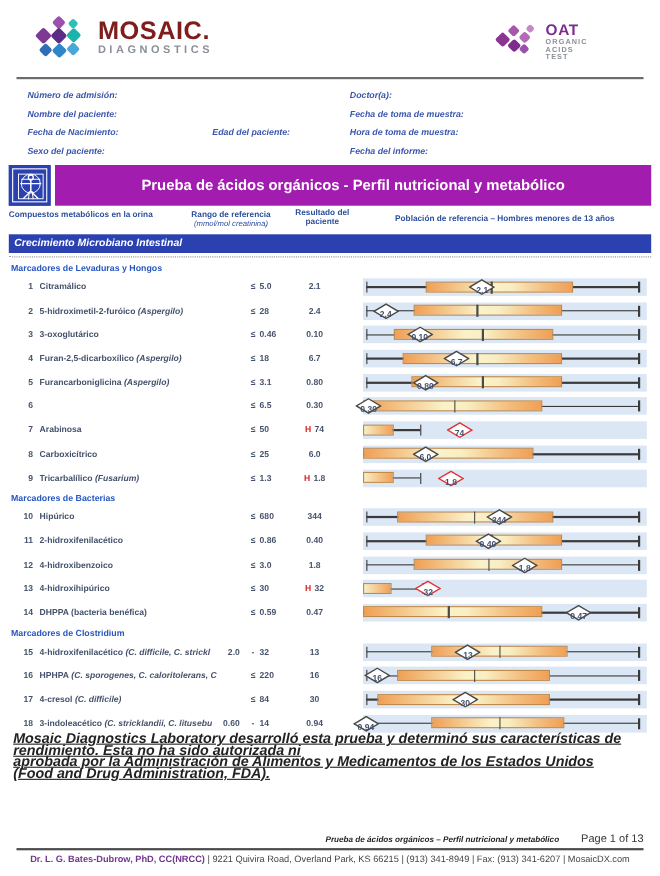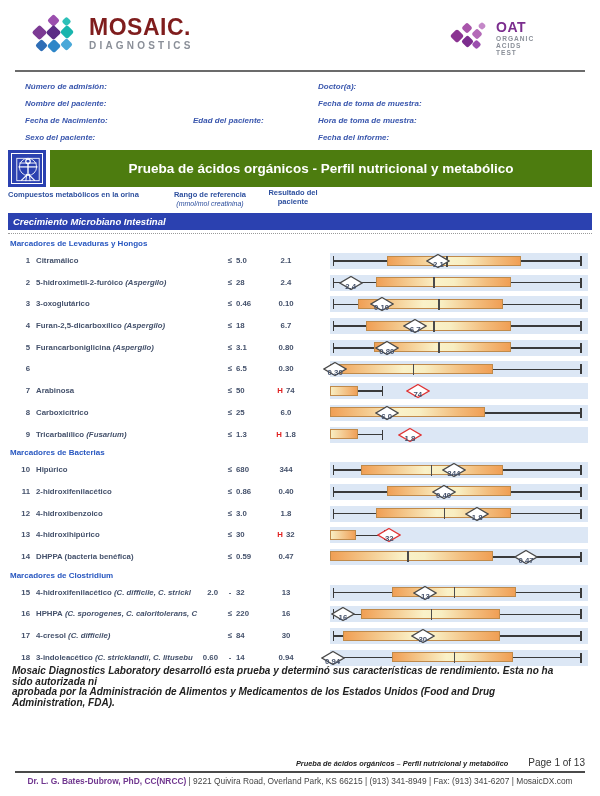--- a/index.html
+++ b/index.html
@@ -21,21 +21,21 @@
   .top-divider{position:absolute;top:70px;left:15px;width:570px;height:0;border-top:2px solid #6b6b6b;}
 
   
   .patient-grid{position:absolute;top:82px;left:25px;width:560px;height:64px;}
   .pfield{position:absolute;font-size:8px;font-weight:bold;font-style:italic;color:#3956ad;white-space:nowrap;}
 
   
   .vitru{position:absolute;top:150px;left:8px;width:38px;height:37px;background:#2b41b0;
          border:2px solid #2b41b0;box-sizing:border-box;}
   .vitru-inner{position:absolute;inset:1px;border:1.3px solid #fff;}
-  .title-bar{position:absolute;top:150px;left:50px;width:542px;height:37px;background:#4d7c0f;
+  .title-bar{position:absolute;top:150px;left:50px;width:542px;height:37px;background:#a21caf;
              display:flex;align-items:center;justify-content:center;}
   .title-bar span{color:#fff;font-size:13.5px;font-weight:bold;}
 
   
   .colhead{position:absolute;font-size:7.5px;font-weight:bold;color:#2d4f9e;text-align:center;line-height:9px;}
   .colhead .sub{font-weight:normal;font-style:italic;font-size:7px;display:block;}
 
   
   .section-bar{position:absolute;top:213px;left:8px;width:584px;height:17px;background:#2b41b0;
                display:flex;align-items:center;}
@@ -68,22 +68,22 @@
   .grad-small{background:linear-gradient(90deg,#f8eec2 0%,#f0a058 100%);}
   .med{position:absolute;top:2.5px;height:11px;width:1.5px;background:#4a4a4a;}
   .marker{position:absolute;top:50%;width:24px;height:15px;transform:translate(-50%,-50%);}
   .marker svg{position:absolute;left:0;top:0;}
   .marker polygon{fill:#ffffff;stroke:#4a4a4a;stroke-width:1.3;}
   .marker.high polygon{stroke:#e03535;}
   .dval{position:absolute;left:0;top:0;width:24px;height:15px;line-height:15px;text-align:center;
         font-size:6.2px;font-weight:bold;color:#33415c;}
 
   
-  .disclaimer{position:absolute;top:666px;left:12px;width:556px;font-size:10px;font-weight:bold;
-              font-style:italic;color:#222;line-height:10.5px;}
+  .disclaimer{position:absolute;top:666px;left:12px;width:556px;font-size:13px;font-weight:bold;
+              font-style:italic;color:#222;line-height:10.5px;text-decoration:underline;}
   .page-line{position:absolute;top:757px;right:15px;display:flex;gap:20px;align-items:baseline;}
   .doc-title{font-size:7.4px;font-style:italic;font-weight:bold;color:#222;}
   .page-num{font-size:10px;color:#333;}
   .footer-divider{position:absolute;top:771px;left:15px;width:570px;border-top:2px solid #4a4a4a;}
   .bottom-bar{position:absolute;top:776px;left:0;width:600px;text-align:center;font-size:8.4px;
               color:#444;font-weight:500;}
   .doctor-name{color:#70368f;font-weight:bold;}
 </style>
 </head>
 <body>
@@ -158,20 +158,21 @@
 
   <div class="colhead" style="top:190px;left:8px;text-align:left;">Compuestos metabólicos en la orina</div>
   <div class="colhead" style="top:190px;left:160px;width:100px;">
     <span>Rango de referencia</span>
     <span class="sub">(mmol/mol creatinina)</span>
   </div>
   <div class="colhead" style="top:188px;left:263px;width:60px;">
     <span>Resultado del</span><br>
     <span>paciente</span>
   </div>
+  <div class="colhead" style="top:194px;left:330px;width:258px;">Población de referencia – Hombres menores de 13 años</div>
 
   <div class="section-bar">
     <span>Crecimiento Microbiano Intestinal</span>
   </div>
   <div class="dotted-line"></div>
 
   <div class="results">
       <div class="group-label">Marcadores de Levaduras y Hongos</div>
       <div class="crow">
         <span class="cnum">1</span>

